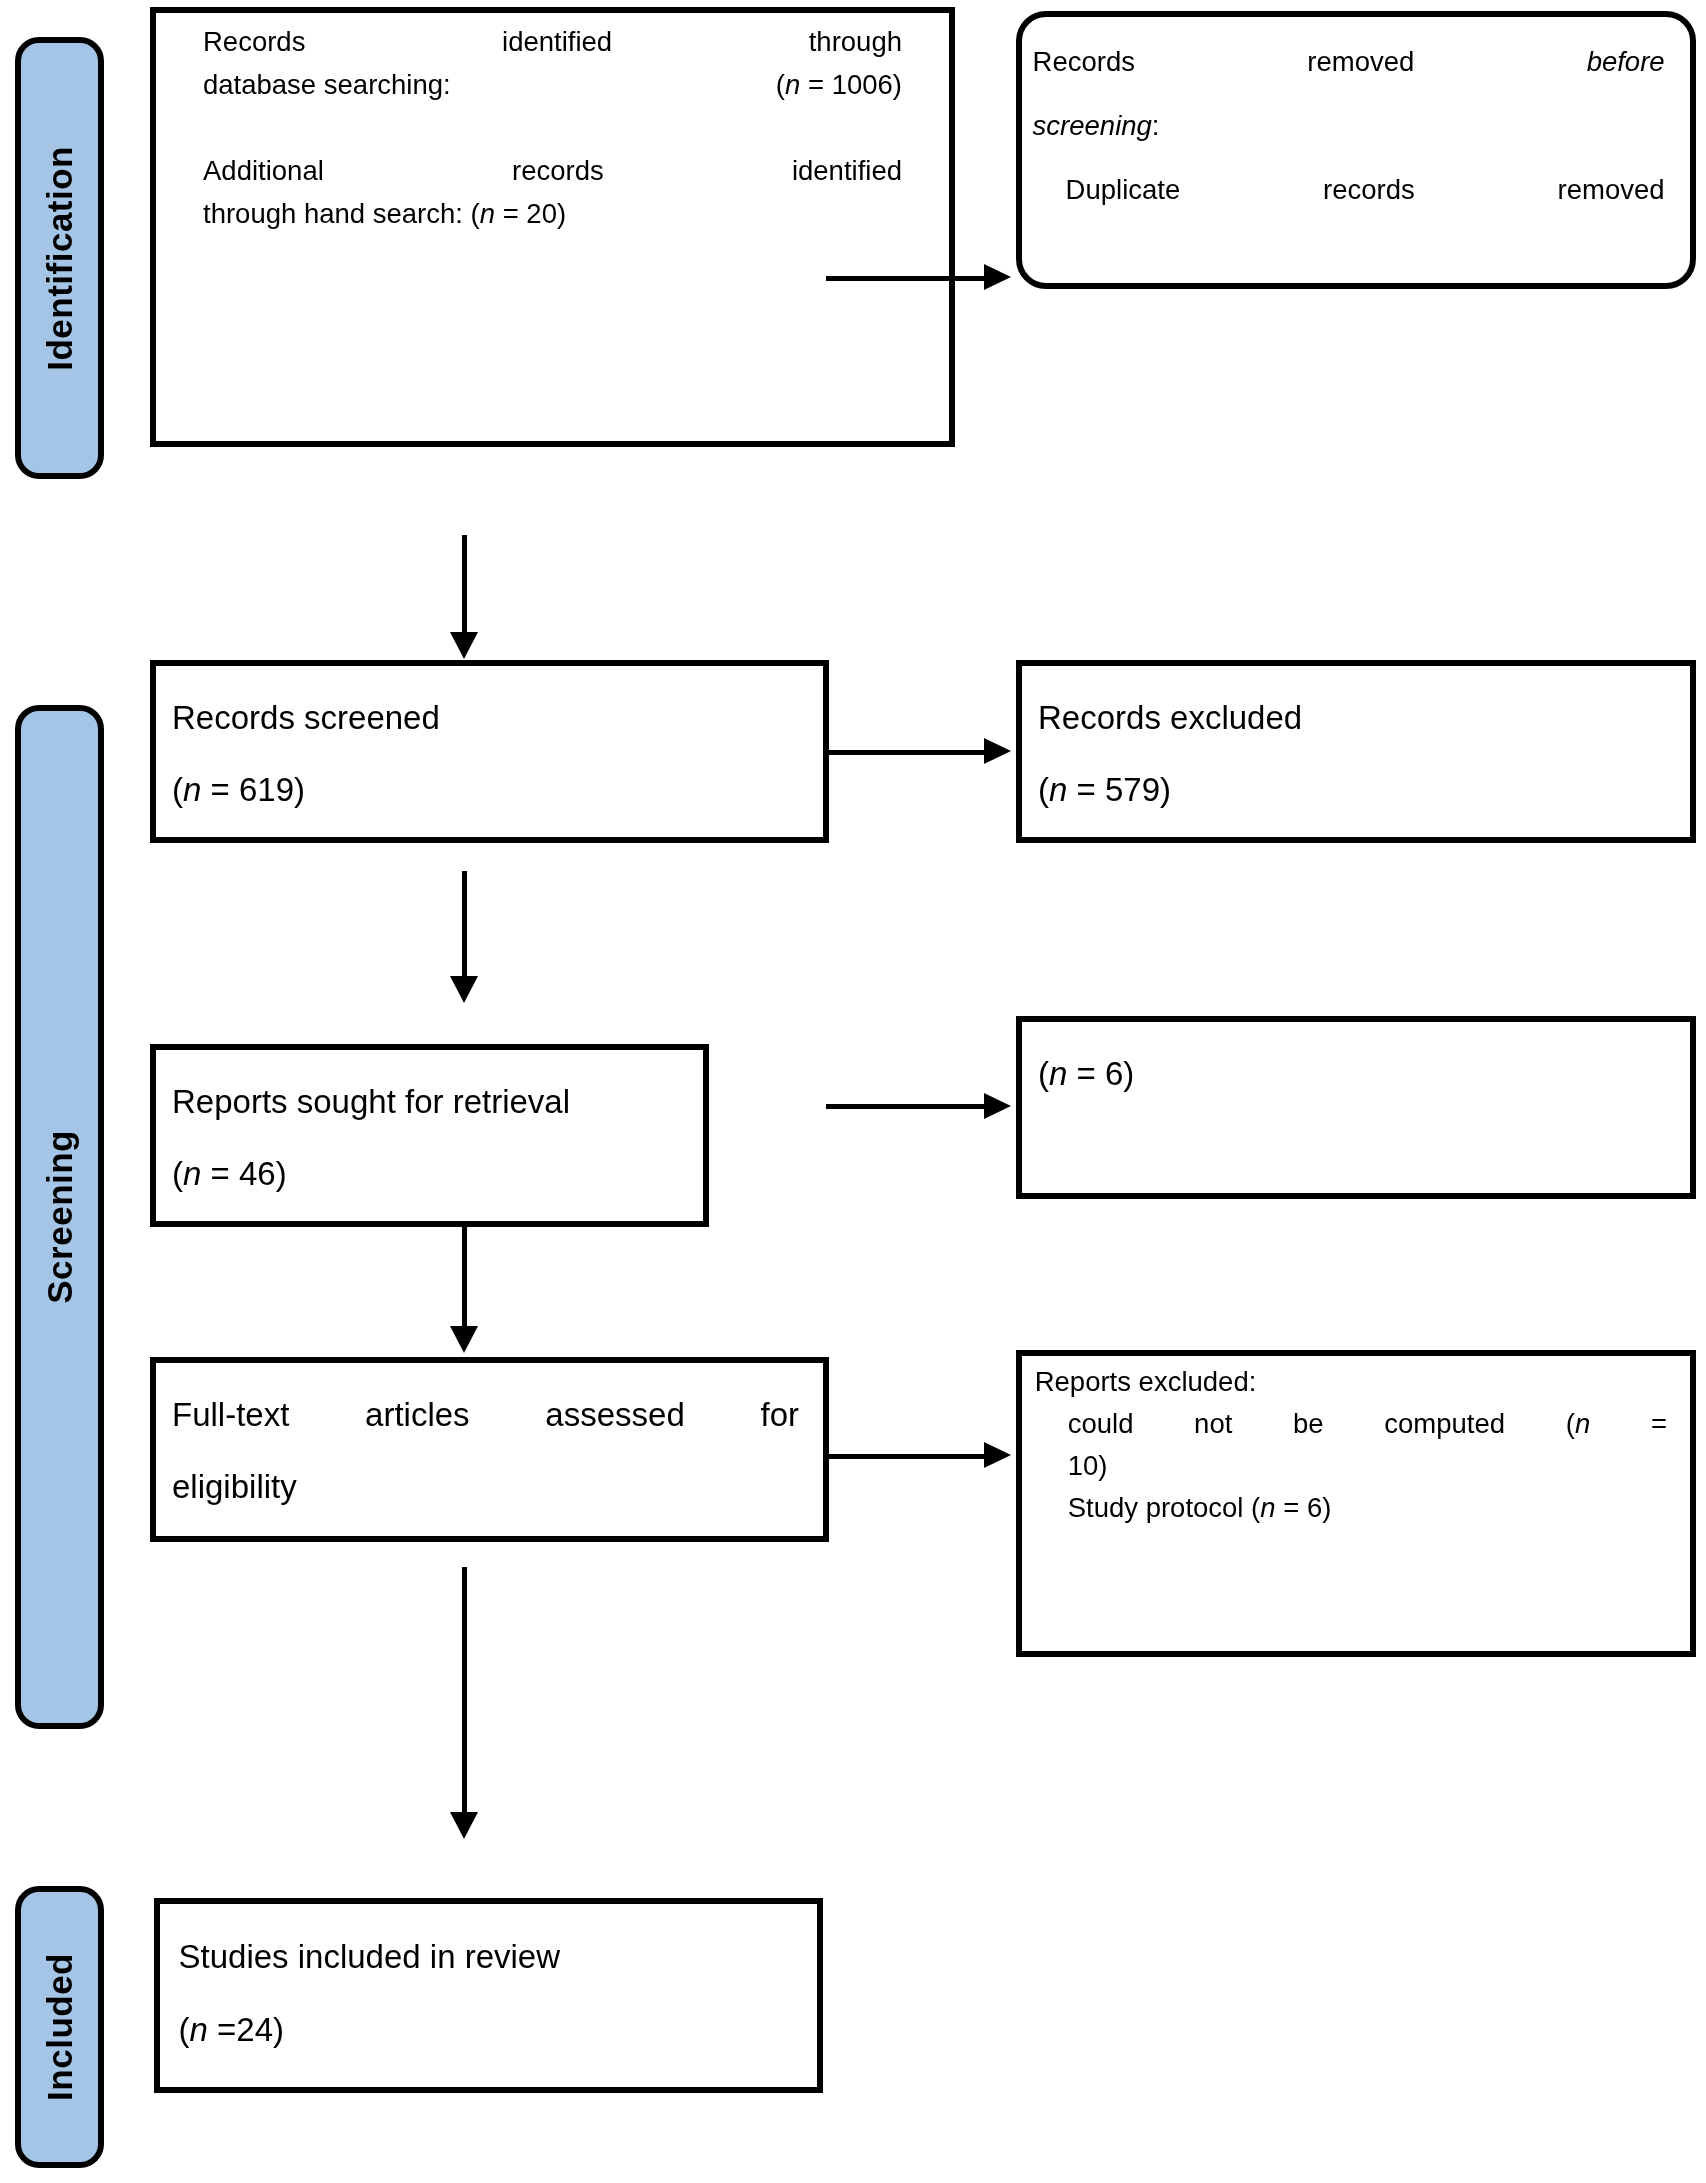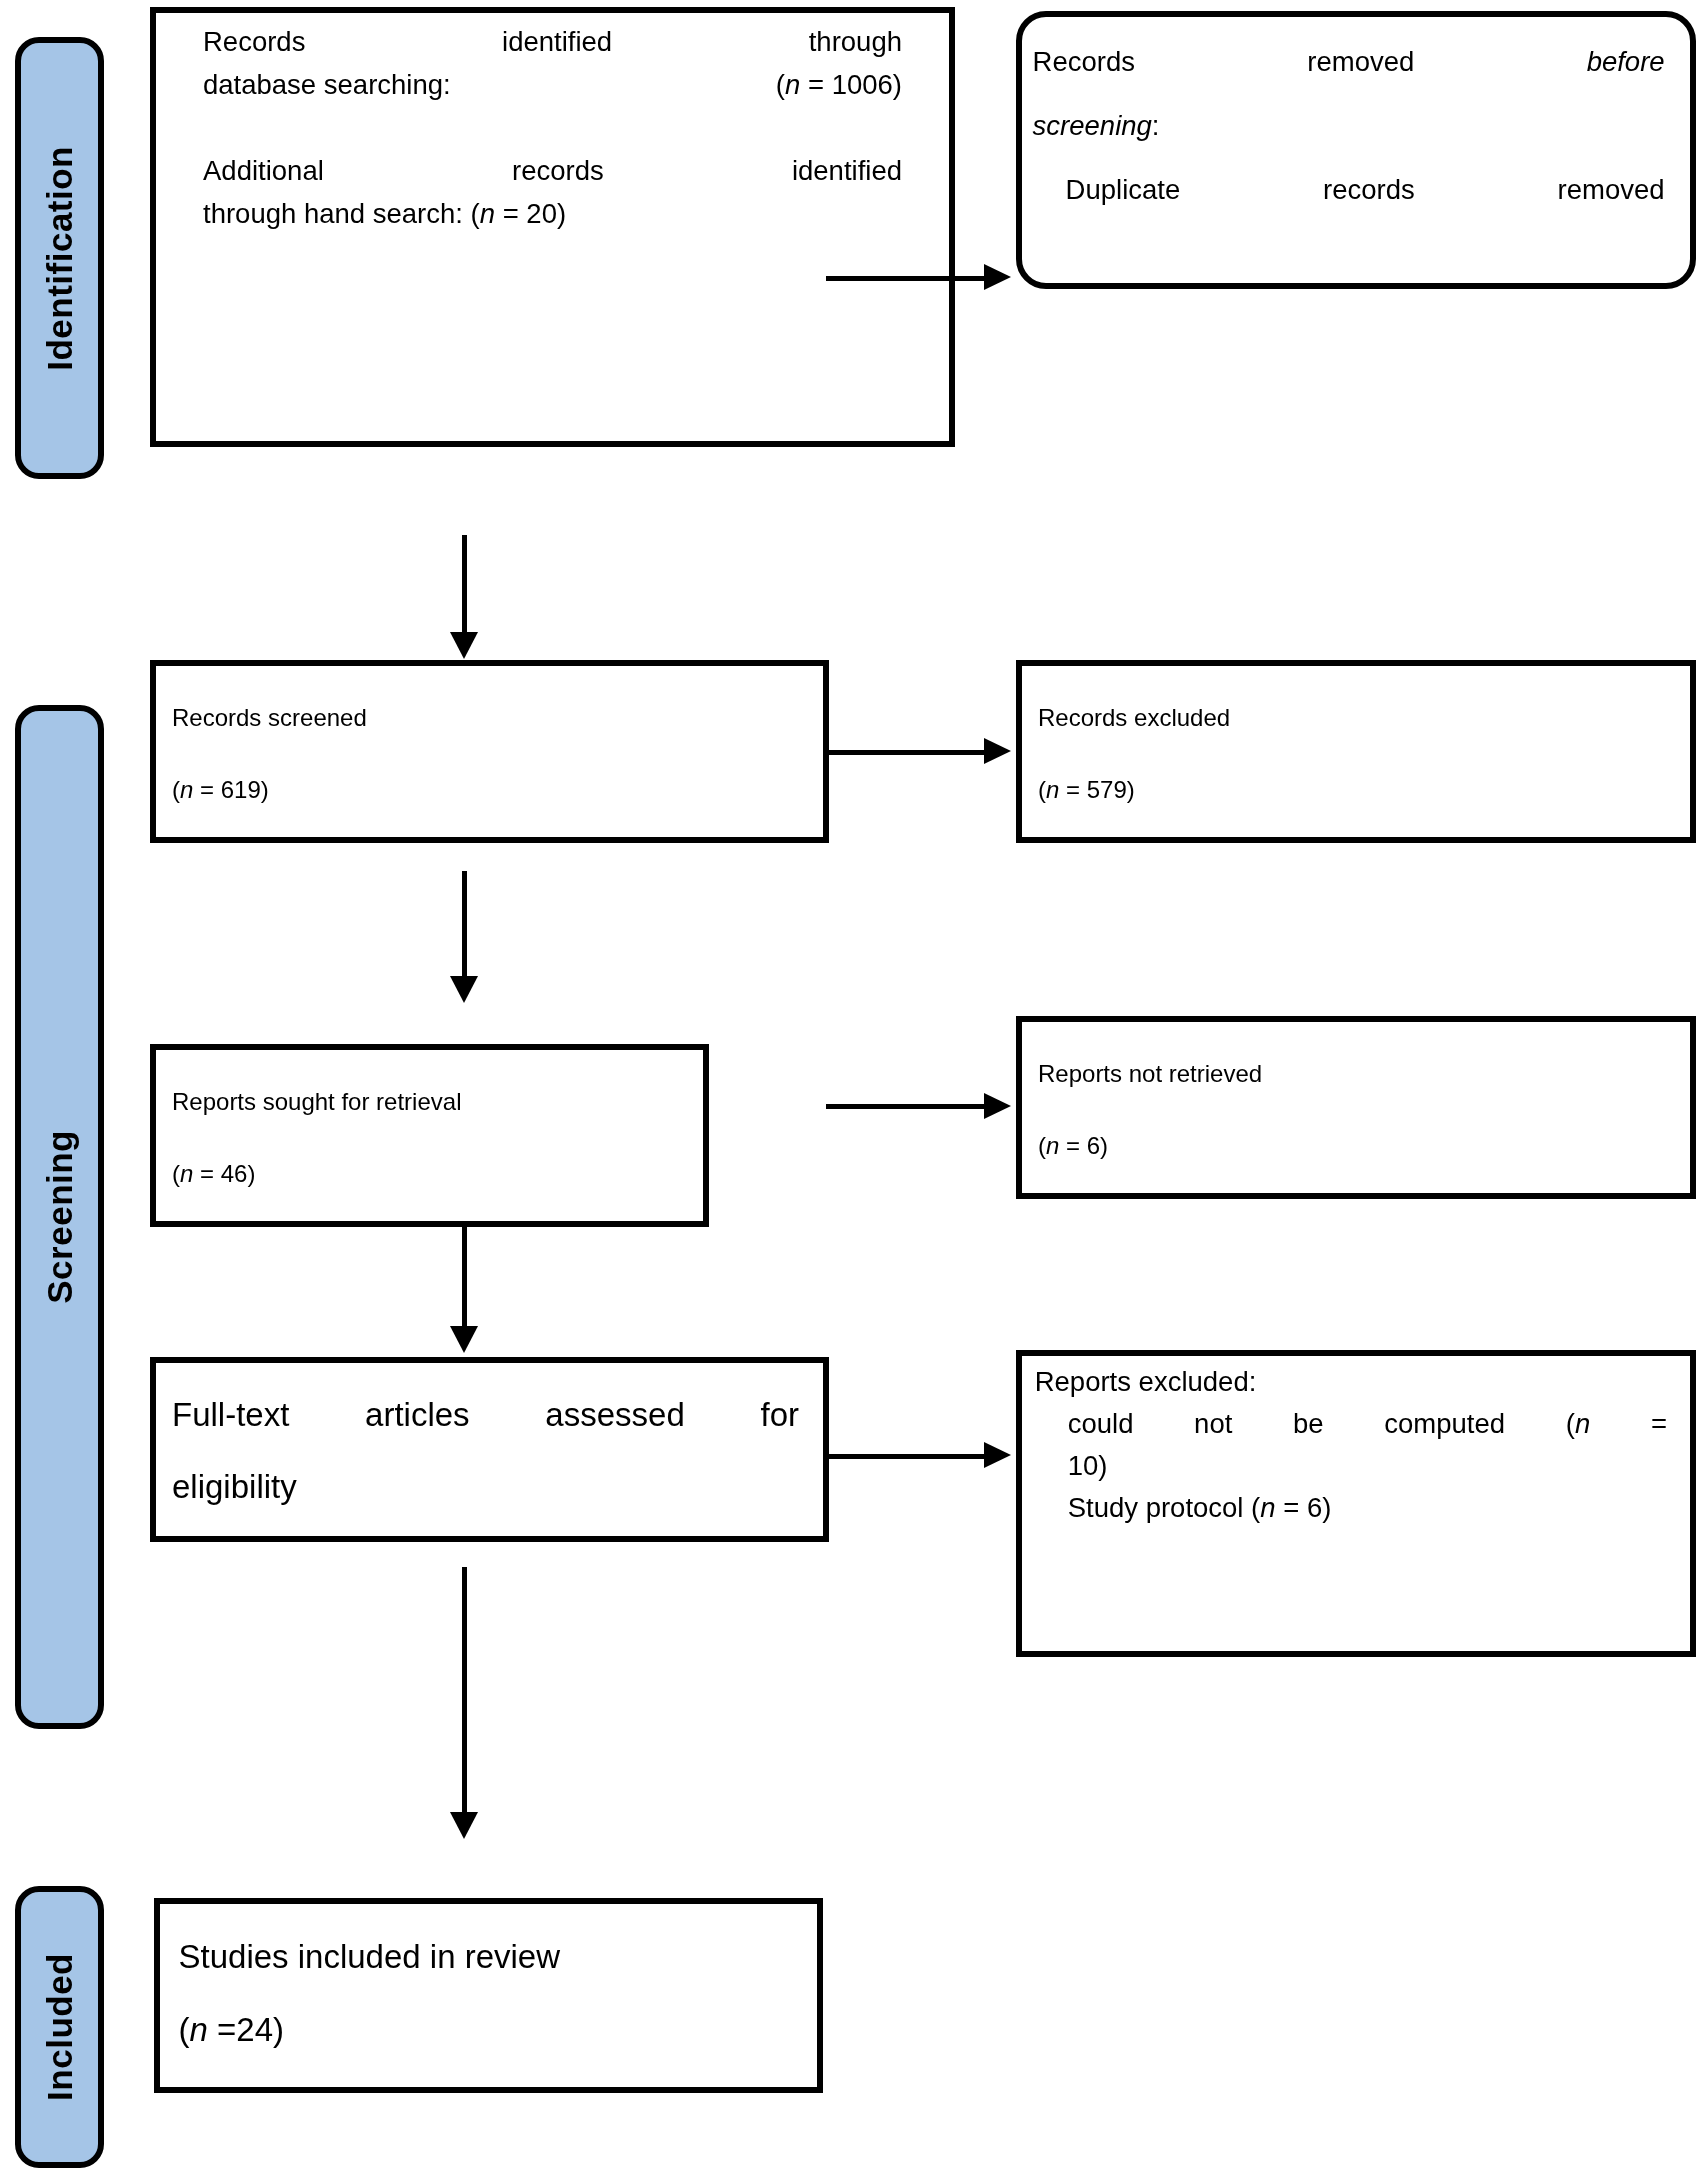--- a/index.html
+++ b/index.html
@@ -18,21 +18,21 @@
     font-weight:bold; font-size:35px; letter-spacing:0.5px; white-space:nowrap;
   }
   
   .box {
     position:absolute; box-sizing:border-box; background:#ffffff;
     border:6.4px solid #000;
   }
   .t52  { font-size:27.5px; line-height:43px;  padding:7.4px 47px; }
   .trm  { font-size:27.5px; line-height:64px; padding:13.8px 25.4px 13.8px 10.6px;border-radius:30px; }
   .t52s { font-size:27.5px; line-height:42px;  padding:5.3px 23px 5.3px 12.7px; }
-  .t62  { font-size:24px; line-height:72px; padding:16px 32px 16px 16px; }
+  .t62  { font-size:33px; line-height:72px; padding:16px 32px 16px 16px; }
   .t62f { font-size:33px; line-height:72px; padding:16px 24px 16px 16px; }
   .t62i { font-size:33px; line-height:73px; padding:16px 32px 16px 18.5px; }
   .jl { text-align:justify; text-align-last:justify; }
   .ll { text-align:left; }
   .ind { padding-left:33px; }
   .sb { display:flex; justify-content:space-between; }
   .gap { height:43px; }
   
   .vline { position:absolute; width:4.8px; background:#000; }
   .hline { position:absolute; height:4.8px; background:#000; }
@@ -87,21 +87,20 @@
   <div class="box t62" style="left:1016px; top:660px; width:680px; height:183px;">
     <div class="ll">Records excluded</div>
     <div class="ll">(<i>n</i> = 579)</div>
   </div>
 
   <div class="box t62" style="left:150px; top:1044px; width:559px; height:183px;">
     <div class="ll">Reports sought for retrieval</div>
     <div class="ll">(<i>n</i> = 46)</div>
   </div>
   <div class="box t62" style="left:1016px; top:1016px; width:680px; height:183px;">
-    <div class="ll">Reports not retrieved</div>
     <div class="ll">(<i>n</i> = 6)</div>
   </div>
 
   <div class="box t62f" style="left:150px; top:1357px; width:679px; height:185px;">
     <div class="jl">Full-text articles assessed for</div>
     <div class="ll">eligibility</div>
   </div>
   <div class="box t52s" style="left:1016px; top:1350px; width:680px; height:307px;">
     <div class="ll">Reports excluded:</div>
     <div class="jl ind">could not be computed (<i>n</i> =</div>

